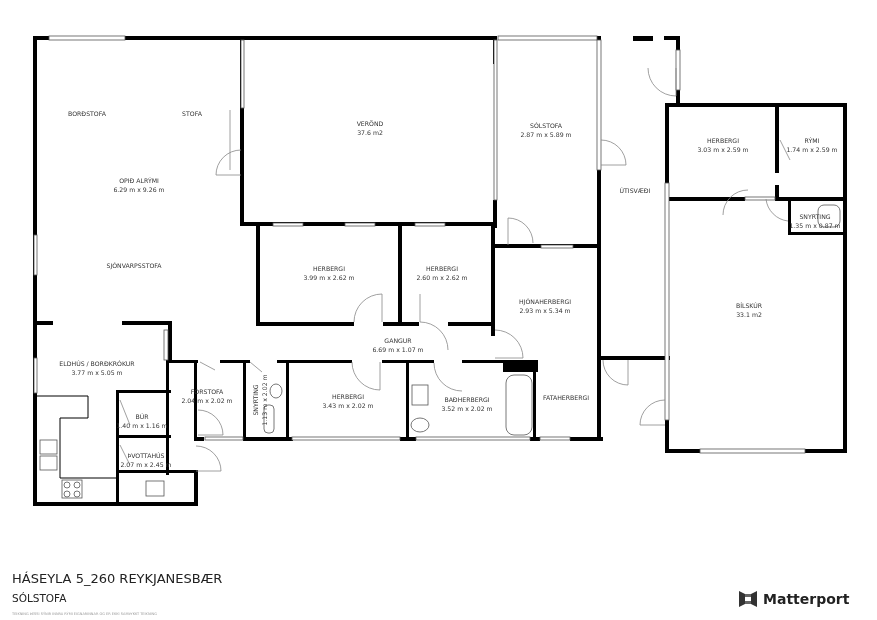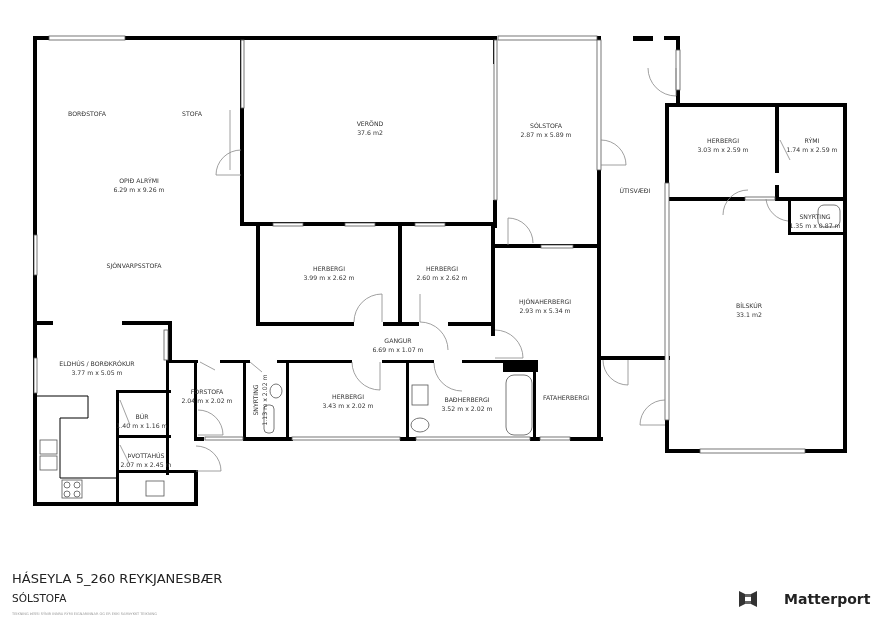--- a/index.html
+++ b/index.html
@@ -12,21 +12,21 @@
   .door { stroke: #888; stroke-width: 0.8; fill: none; }
   .fix  { stroke: #555; stroke-width: 0.8; fill: #fff; }
   .room-label { position: absolute; font-size: 6.2px; color: #333; text-align: center;
                 line-height: 9px; white-space: nowrap; transform: translate(-50%, -50%); }
   .room-label span { display: block; }
   .title { position: absolute; left: 12px; width: 819px; text-align: left; color: #222; }
   #addr { top: 571px; font-size: 13px; font-family: "DejaVu Sans", sans-serif; }
   #sub  { top: 592px; font-size: 10.5px; }
   #disc { top: 612px; font-size: 3.5px; color: #999; }
   #brand { position: absolute; left: 738px; top: 589px; display: flex; align-items: center; gap: 5px; }
-  #brand .name { font-family: "DejaVu Sans", sans-serif; font-weight: bold; font-size: 14px; color: #222; margin-left: 21px; }
+  #brand .name { font-family: "DejaVu Sans", sans-serif; font-weight: bold; font-size: 14px; color: #222; }
 </style>
 </head>
 <body>
 
 <svg id="plan" width="877" height="620" viewBox="0 0 877 620">
 
   <g>
     <rect class="wall" x="33" y="36" width="4" height="470"></rect>
     <rect class="wall" x="33" y="36" width="16" height="4"></rect>
     <rect class="wall" x="125" y="36" width="372" height="4"></rect>

